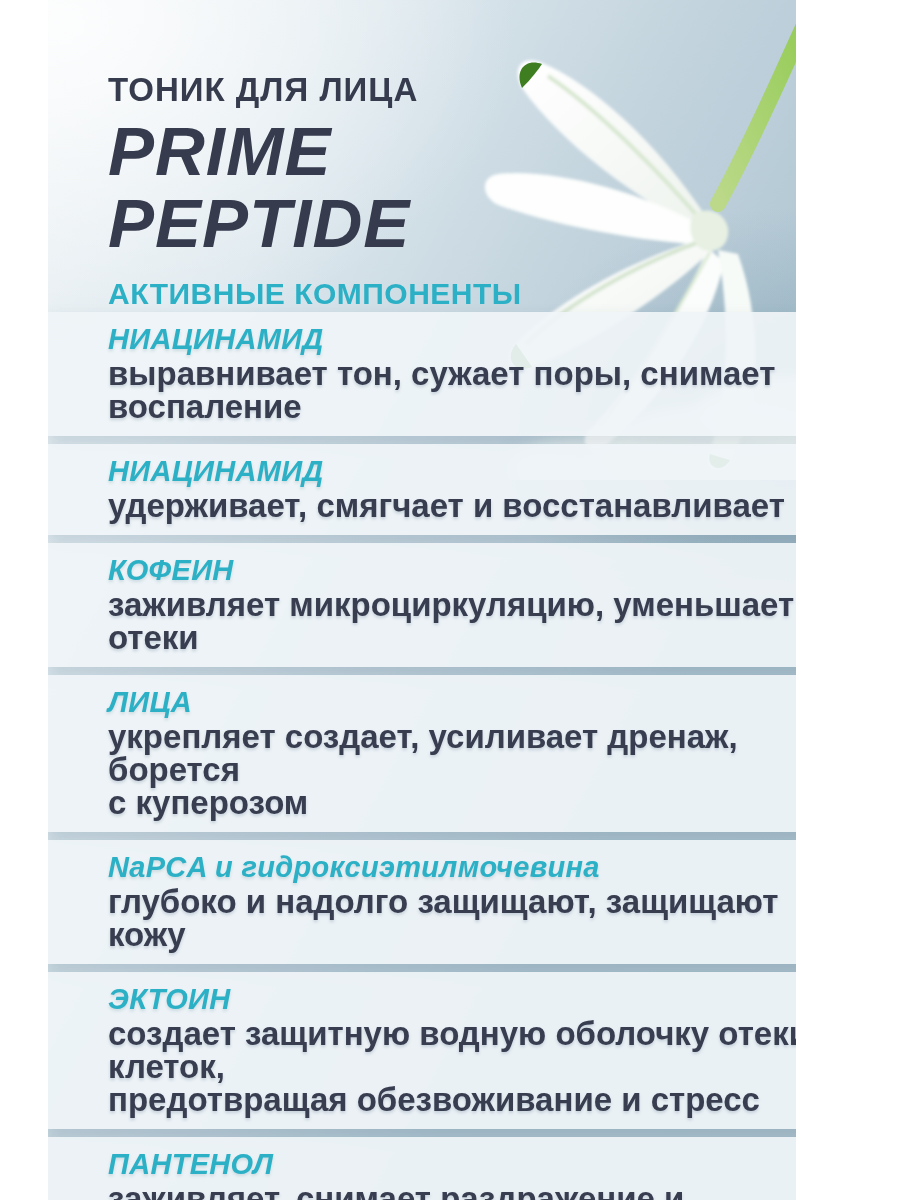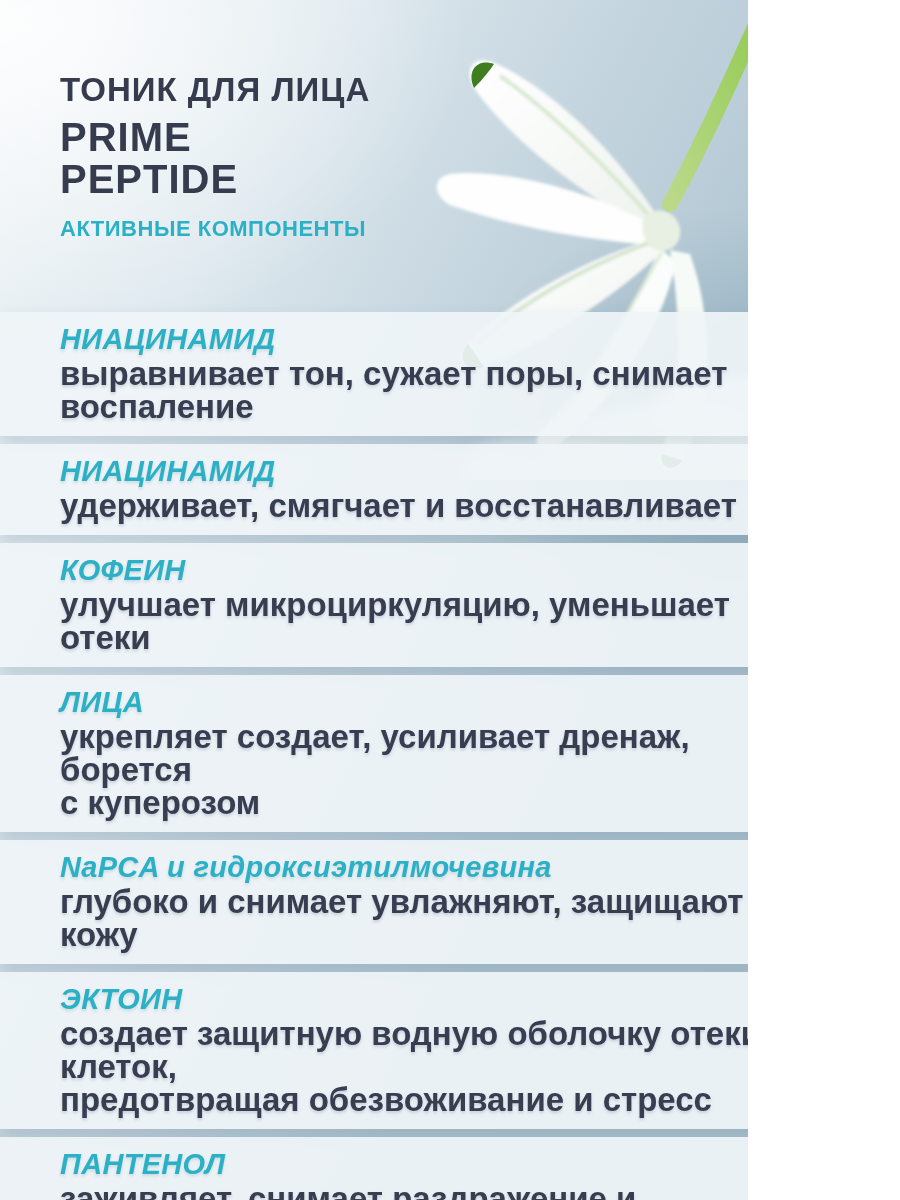--- a/index.html
+++ b/index.html
@@ -3,34 +3,36 @@
 <meta charset="utf-8">
 <style>
   html,body{margin:0;padding:0;}
   body{width:900px;height:1200px;font-family:"Liberation Sans",sans-serif;}
   .poster{
     position:relative;width:748px;height:1200px;overflow:hidden;
     background:
       radial-gradient(420px 320px at 99% 36%, rgba(88,128,148,0.40), rgba(88,128,148,0) 70%),
       radial-gradient(700px 500px at 2% 2%, rgba(255,255,255,0.85), rgba(255,255,255,0) 65%),
       linear-gradient(118deg,#f0f4f6 0%,#dde8ee 24%,#c2d3dd 48%,#adc4d1 72%,#adc3cf 100%);
+    margin-left: 48px;
   }
   .decor{position:absolute;z-index:1;}
   .flower-svg{left:420px;top:0;width:480px;height:480px;}
   .logo-svg{left:808px;top:20px;width:72px;height:72px;}
   .header{position:absolute;z-index:3;left:60px;top:70px;}
   .product-type{
     font-size:33px;font-weight:700;letter-spacing:1px;color:#363b4e;line-height:1.2;
   }
   .product-name{
-    font-size:40px;font-weight:800;letter-spacing:1px;color:#363b4e;line-height:1.05;
+    font-size:69px;font-weight:800;letter-spacing:1px;color:#363b4e;line-height:1.05;
     margin-top:6px;
+    font-style:italic;
   }
   .section-title{
-    font-size:22px;font-weight:800;letter-spacing:0.5px;color:#2bb0c6;line-height:1.2;
+    font-size:30px;font-weight:800;letter-spacing:0.5px;color:#2bb0c6;line-height:1.2;
     margin-top:16px;
   }
   .cards{
     position:absolute;z-index:3;left:0;top:312px;width:832px;
     display:flex;flex-direction:column;gap:8px;
   }
   .card{
     background:rgba(239,244,248,0.93);
     border-radius:0 26px 26px 0;
     padding:11px 26px 13px 60px;
@@ -132,30 +134,30 @@
       <div class="card">
         <div class="card-title">НИАЦИНАМИД</div>
         <div class="card-desc">выравнивает тон, сужает поры, снимает воспаление</div>
       </div>
       <div class="card">
         <div class="card-title">НИАЦИНАМИД</div>
         <div class="card-desc">удерживает, смягчает и восстанавливает</div>
       </div>
       <div class="card indent">
         <div class="card-title">КОФЕИН</div>
-        <div class="card-desc">улучшает микроциркуляцию, уменьшает отеки</div>
+        <div class="card-desc">заживляет микроциркуляцию, уменьшает отеки</div>
       </div>
       <div class="card">
         <div class="card-title">ЛИЦА</div>
         <div class="card-desc">укрепляет создает, усиливает дренаж, борется
 с куперозом</div>
       </div>
       <div class="card">
         <div class="card-title">NaPCA и гидроксиэтилмочевина</div>
-        <div class="card-desc">глубоко и снимает увлажняют, защищают кожу</div>
+        <div class="card-desc">глубоко и надолго защищают, защищают кожу</div>
       </div>
       <div class="card">
         <div class="card-title">ЭКТОИН</div>
         <div class="card-desc">создает защитную водную оболочку отеки клеток,
 предотвращая обезвоживание и стресс</div>
       </div>
       <div class="card indent">
         <div class="card-title">ПАНТЕНОЛ</div>
         <div class="card-desc">заживляет, снимает раздражение и удерживает
 влагу</div>

